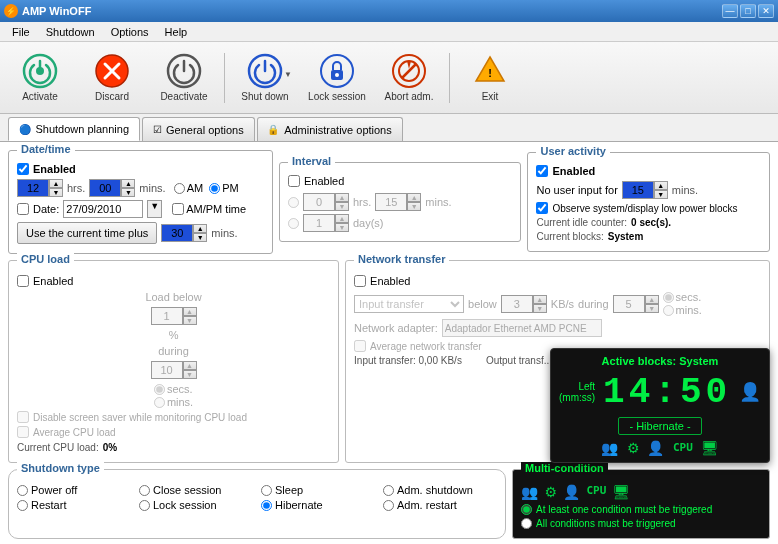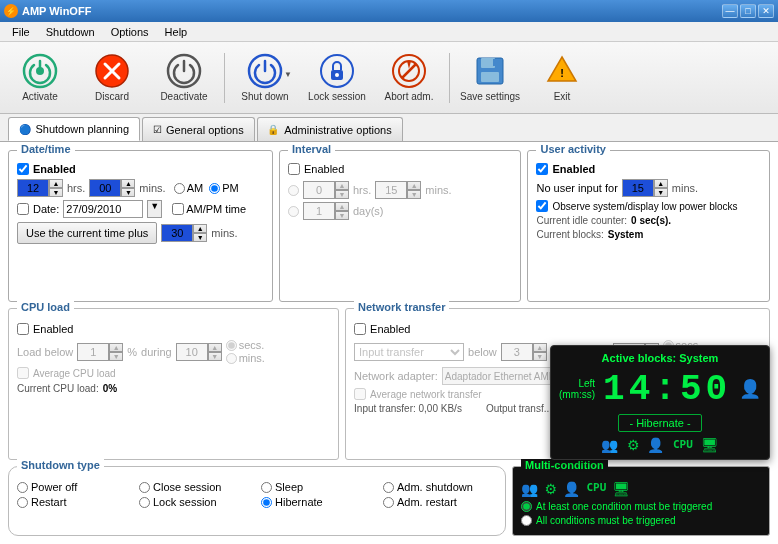--- a/index.html
+++ b/index.html
@@ -58,21 +58,21 @@
     .spin-btn { width: 14px; height: 9px; border: 1px solid #999; background: linear-gradient(to bottom, #f0f0f0, #e0e0e0); display: flex; align-items: center; justify-content: center; cursor: pointer; font-size: 7px; line-height: 1; }
 
     .time-label { font-size: 11px; color: #555; }
 
     .date-input { width: 80px; height: 18px; border: 1px solid #999; font-size: 11px; padding: 0 2px; }
     .date-arrow { font-size: 9px; border: 1px solid #999; background: #eee; cursor: pointer; padding: 0 2px; height: 18px; }
 
     .use-time-btn { height: 22px; background: linear-gradient(to bottom, #f8f8f8, #e0e0e0); border: 1px solid #999; border-radius: 2px; padding: 0 8px; cursor: pointer; font-size: 11px; white-space: nowrap; }
 
     
-    .three-panels { display: flex; gap: 6px; flex: 1; }
+    .three-panels { display: flex; gap: 6px; flex: 1; align-items: center; }
     .panel-datetime { flex: 1.1; }
     .panel-interval { flex: 1; }
     .panel-useractivity { flex: 1; }
 
     
     .sub-row { display: flex; align-items: center; gap: 4px; margin-bottom: 3px; }
 
     select { height: 18px; font-size: 11px; border: 1px solid #999; background: white; }
 
     
@@ -209,31 +209,20 @@
         <circle cx="18" cy="18" r="10" fill="none" stroke="#cc3300" stroke-width="2"></circle>
         <line x1="25" y1="11" x2="11" y2="25" stroke="#cc3300" stroke-width="2.5"></line>
         <path d="M16 8 L20 8 L18 16 Z" fill="#cc3300"></path>
       </svg>
     </div>
     <span class="tool-label">Abort adm.</span>
   </div>
 
   <div class="tool-separator"></div>
 
-  <div class="tool-btn">
-    <div class="tool-icon">
-      <svg width="36" height="36" viewBox="0 0 36 36">
-        <rect x="5" y="5" width="26" height="26" rx="2" fill="#4488cc" stroke="#2266aa" stroke-width="1"></rect>
-        <rect x="9" y="5" width="14" height="10" rx="1" fill="#88bbdd"></rect>
-        <rect x="9" y="19" width="18" height="10" rx="1" fill="#88bbdd"></rect>
-        <rect x="21" y="6" width="3" height="7" fill="#4488cc"></rect>
-      </svg>
-    </div>
-    <span class="tool-label">Save settings</span>
-  </div>
 
   <div class="tool-btn">
     <div class="tool-icon">
       <svg width="36" height="36" viewBox="0 0 36 36">
         <polygon points="18,4 32,28 4,28" fill="#ffaa00" stroke="#cc7700" stroke-width="1.5"></polygon>
         <text x="18" y="24" text-anchor="middle" fill="black" font-size="13" font-weight="bold">!</text>
       </svg>
     </div>
     <span class="tool-label">Exit</span>
   </div>
@@ -387,21 +376,21 @@
   </div>
 
   <div class="panels-row" style="position:relative; flex:1;">
 
     <div class="cpu-box" style="padding-top:14px; flex:1;">
       <span class="section-title">CPU load</span>
       <div class="sub-row">
         <input type="checkbox" style="">
         <span>Enabled</span>
       </div>
-      <div class="sub-row" style="margin-top:4px;">
+      <div class="sub-row" style="margin-top:4px;flex-direction:column;">
         <span class="disabled-text">Load below</span>
         <div class="spinbox">
           <input class="spin-input spin-input-disabled" type="text" value="1" disabled="" style="">
           <div class="spin-btns">
             <div class="spin-btn spin-btn-disabled">▲</div>
             <div class="spin-btn spin-btn-disabled">▼</div>
           </div>
         </div>
         <span class="disabled-text">%</span>
         <span class="disabled-text">during</span>
@@ -418,20 +407,24 @@
             <span class="disabled-text">secs.</span>
           </label>
           <label style="display:flex;align-items:center;gap:2px;">
             <input type="radio" name="cpu-time" disabled="" style="">
             <span class="disabled-text">mins.</span>
           </label>
         </div>
       </div>
       <div class="sub-row">
         <input type="checkbox" disabled="" style="">
+        <span class="disabled-text" style="font-size:10px;">Disable screen saver while monitoring CPU load</span>
+      </div>
+      <div class="sub-row">
+        <input type="checkbox" disabled="" style="">
         <span class="disabled-text" style="font-size:10px;">Average CPU load</span>
       </div>
       <div class="sub-row" style="margin-top:4px;">
         <span style="font-size:10px; color:#555;">Current CPU load:</span>
         <span style="font-size:10px; font-weight:bold;">0%</span>
       </div>
     </div>
 
     <div class="net-box" style="padding-top:14px; flex:1.3;">
       <span class="section-title">Network transfer</span>

